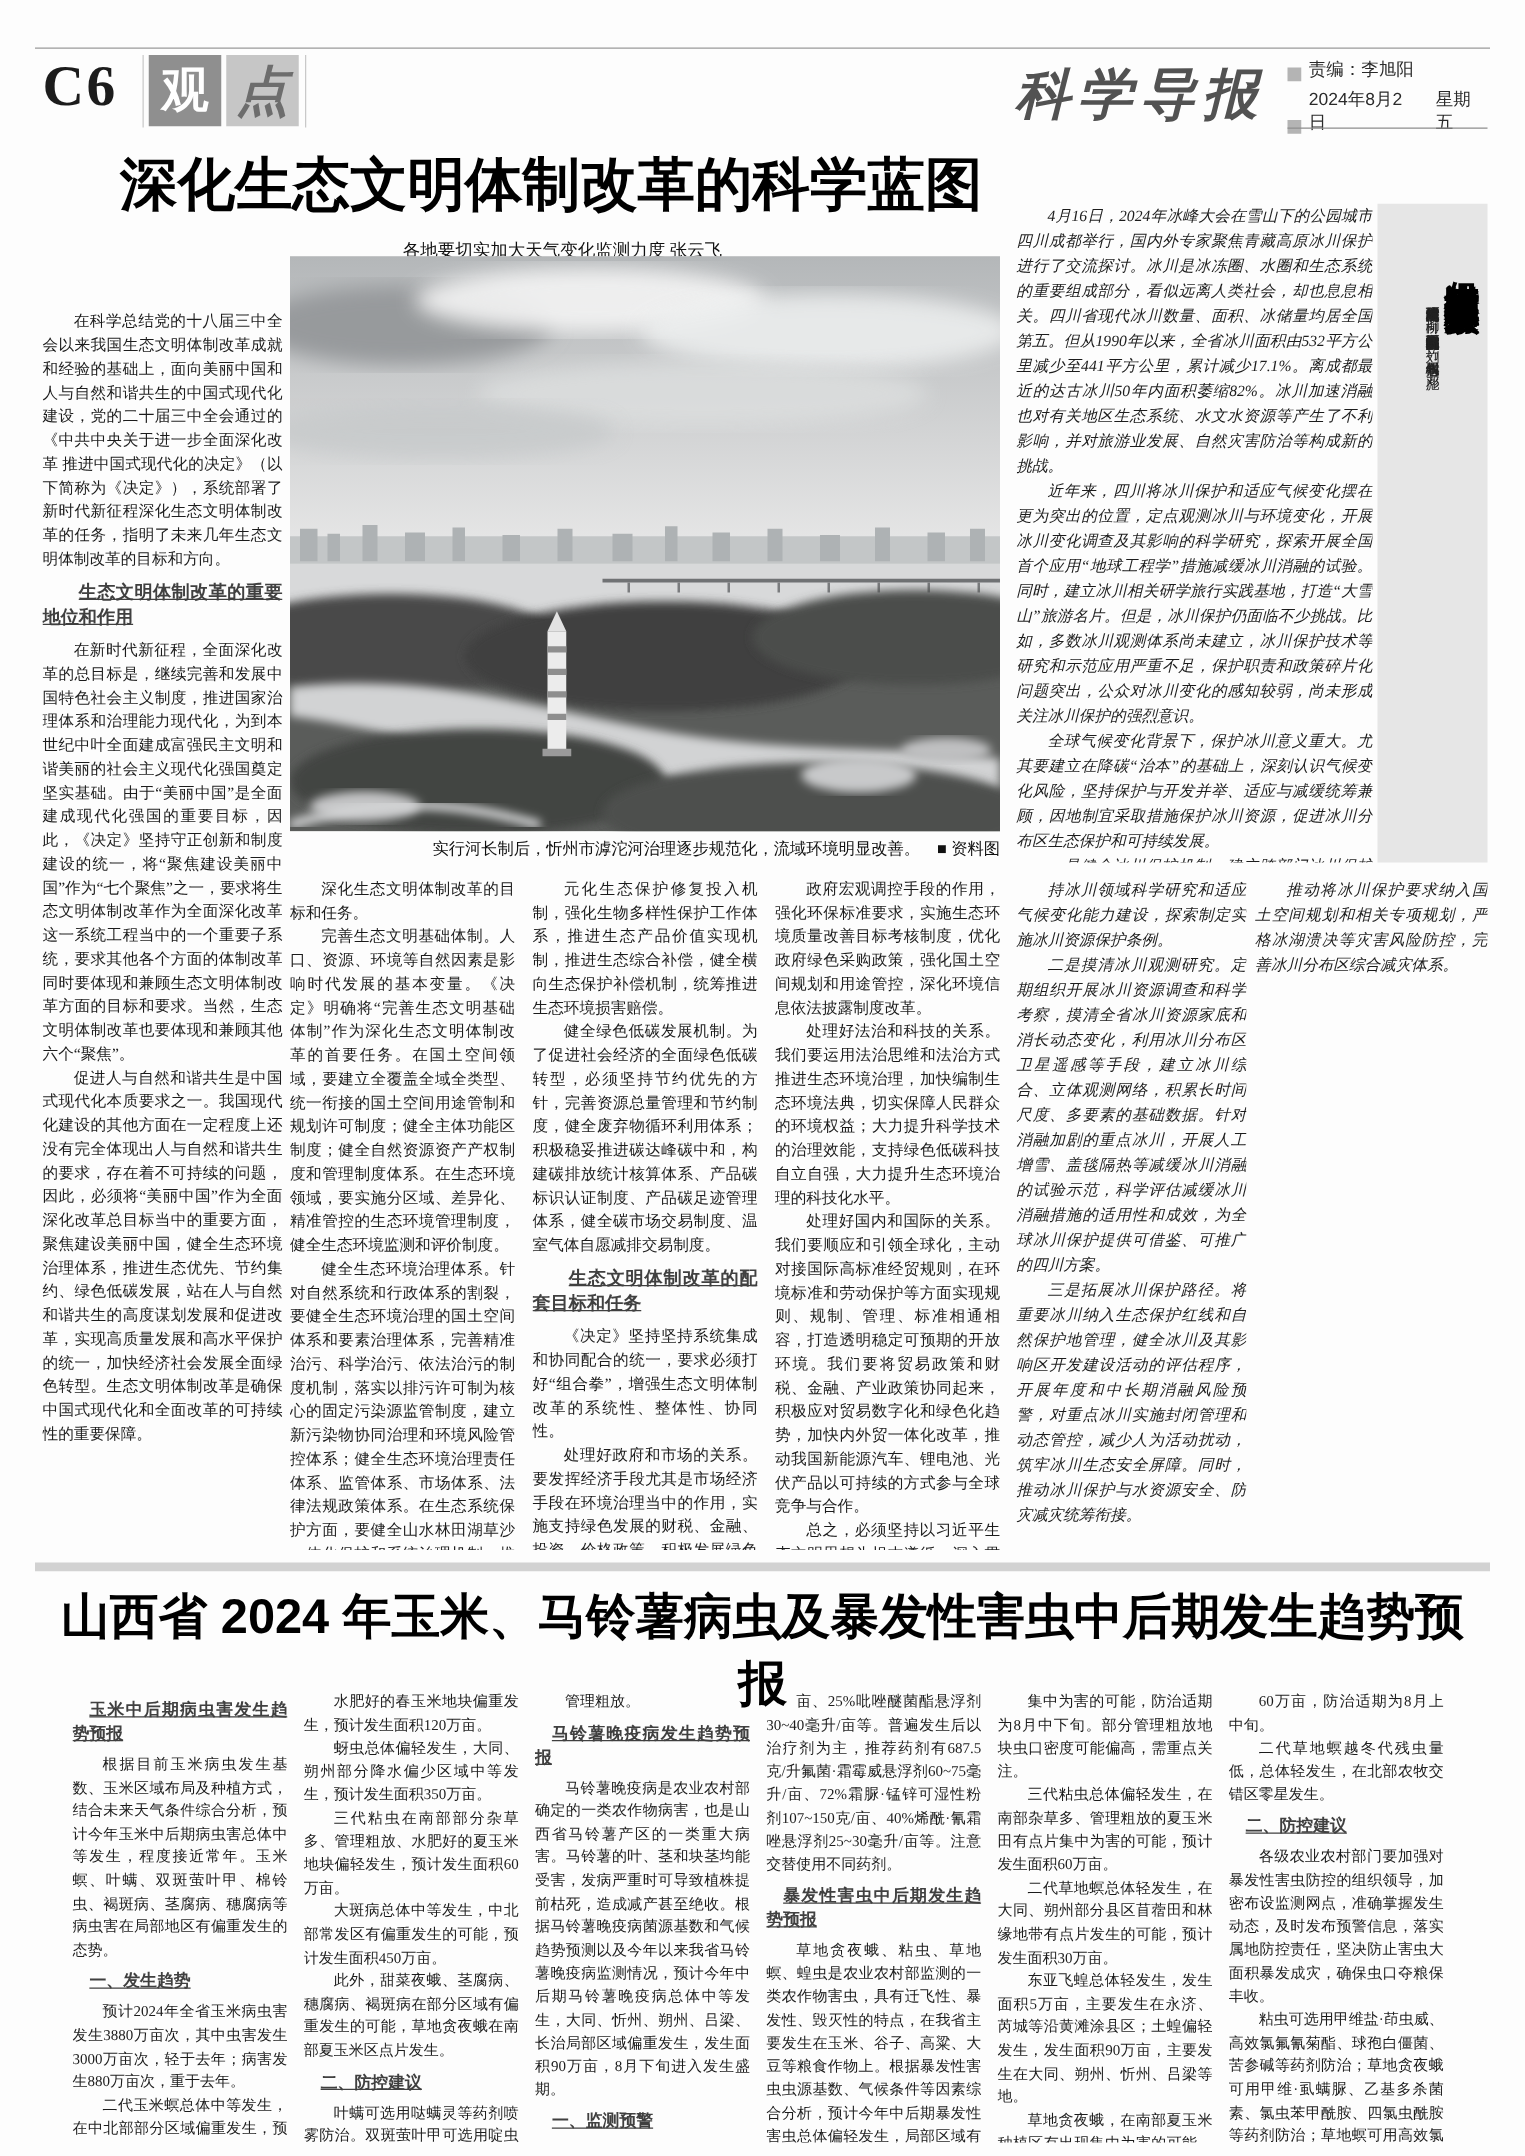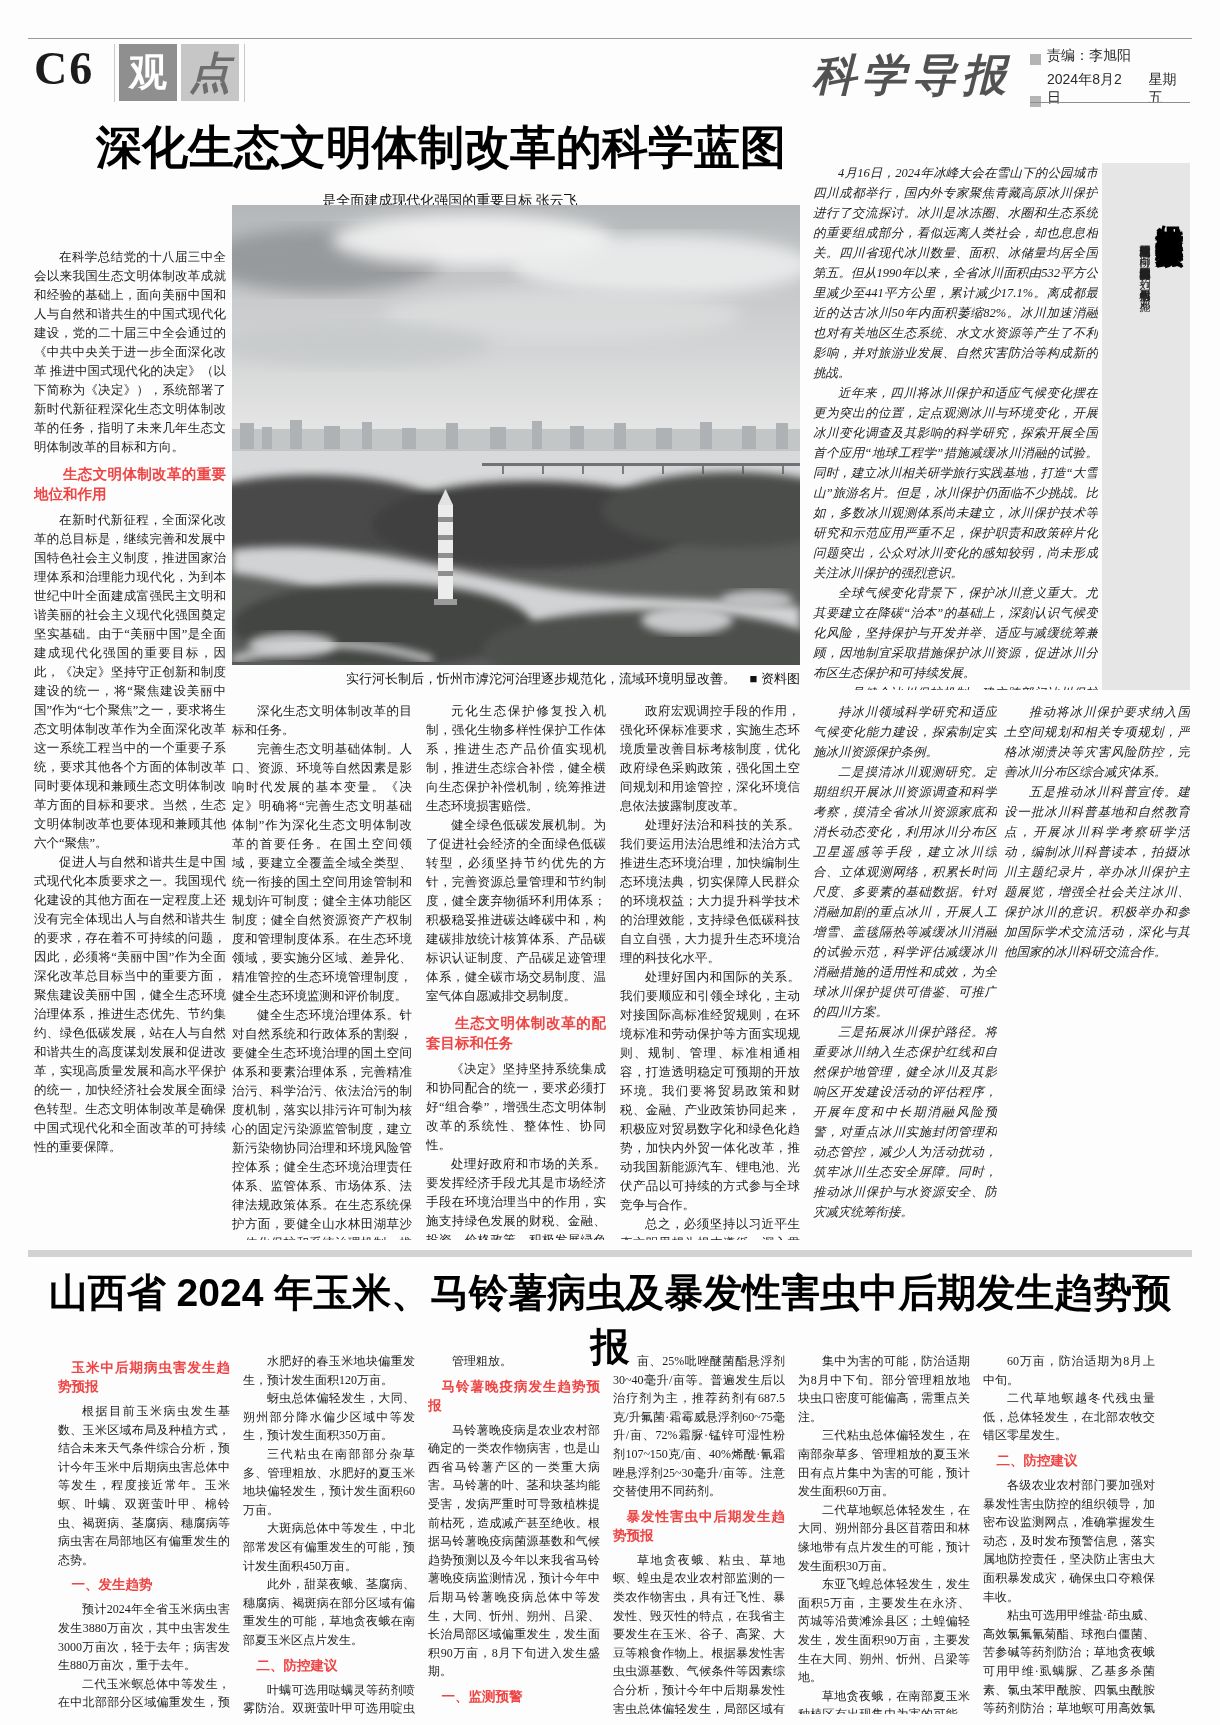--- a/index.html
+++ b/index.html
@@ -24,21 +24,21 @@
   .issue-row{display:flex;align-items:flex-end;margin-bottom:6px;}
   .sq{display:inline-block;width:11px;height:11px;background:#b4b4b4;margin-right:6px;flex:0 0 auto;}
   .issue-underline{left:1030px;top:102px;width:160px;height:1px;background:#8d8d8d;}
   
   .headline{left:96px;top:120px;width:706px;font-size:46px;line-height:1.2;
             font-weight:900;font-family:"Liberation Sans","DejaVu Sans",sans-serif;color:#000;}
   .byline{left:230px;top:192px;width:440px;text-align:center;font-size:14px;color:#111;}
   .col{overflow:hidden;text-align:justify;}
   .col .para{font-size:12.5px;line-height:19px;text-indent:2em;margin:0;}
   .col .subhead{font-size:14.5px;line-height:20px;font-weight:bold;text-indent:2em;margin:7px 0;
-                font-family:"Liberation Sans","DejaVu Sans",sans-serif;color:#ef4444;}
+                font-family:"Liberation Sans","DejaVu Sans",sans-serif;color:#404040;text-decoration:underline;}
   .main-col1{left:34px;top:216px;width:192px;height:1024px;margin-top:32px;}
   .main-col2{left:232px;top:702px;width:180px;height:538px;}
   .main-col3{left:426px;top:702px;width:180px;height:538px;}
   .main-col4{left:620px;top:702px;width:180px;height:538px;}
   
   .photo{left:232px;top:205px;width:568px;height:460px;background:#cfcfcf;}
   .caption{left:232px;top:670px;width:568px;font-size:13px;text-align:right;
            font-family:"Liberation Sans",sans-serif;color:#111;}
   .cap-credit{margin-left:10px;}
   
@@ -89,21 +89,21 @@
     <div class="issue-row">
       <span class="sq"></span>
       <span>2024年8月2日</span>
       <span style="width:14px;display:inline-block;"></span>
       <span>星期五</span>
     </div>
   </div>
   <div class="abs issue-underline"></div>
 
   <div class="abs headline">深化生态文明体制改革的科学蓝图</div>
-  <div class="abs byline">是全面建成现代化强国的重要目标  张云飞</div>
+  <div class="abs byline">各地要切实加大天气变化监测力度  张云飞</div>
 
   <div class="abs col main-col1">
       <div class="para">在科学总结党的十八届三中全会以来我国生态文明体制改革成就和经验的基础上，面向美丽中国和人与自然和谐共生的中国式现代化建设，党的二十届三中全会通过的《中共中央关于进一步全面深化改革 推进中国式现代化的决定》（以下简称为《决定》），系统部署了新时代新征程深化生态文明体制改革的任务，指明了未来几年生态文明体制改革的目标和方向。</div>
       <div class="subhead">生态文明体制改革的重要地位和作用</div>
       <div class="para">在新时代新征程，全面深化改革的总目标是，继续完善和发展中国特色社会主义制度，推进国家治理体系和治理能力现代化，为到本世纪中叶全面建成富强民主文明和谐美丽的社会主义现代化强国奠定坚实基础。由于“美丽中国”是全面建成现代化强国的重要目标，因此，《决定》坚持守正创新和制度建设的统一，将“聚焦建设美丽中国”作为“七个聚焦”之一，要求将生态文明体制改革作为全面深化改革这一系统工程当中的一个重要子系统，要求其他各个方面的体制改革同时要体现和兼顾生态文明体制改革方面的目标和要求。当然，生态文明体制改革也要体现和兼顾其他六个“聚焦”。</div>
       <div class="para">促进人与自然和谐共生是中国式现代化本质要求之一。我国现代化建设的其他方面在一定程度上还没有完全体现出人与自然和谐共生的要求，存在着不可持续的问题，因此，必须将“美丽中国”作为全面深化改革总目标当中的重要方面，聚焦建设美丽中国，健全生态环境治理体系，推进生态优先、节约集约、绿色低碳发展，站在人与自然和谐共生的高度谋划发展和促进改革，实现高质量发展和高水平保护的统一，加快经济社会发展全面绿色转型。生态文明体制改革是确保中国式现代化和全面改革的可持续性的重要保障。</div>
     </div>
 
   <div class="abs photo">
     <svg width="568" height="460" viewBox="0 0 568 460" xmlns="http://www.w3.org/2000/svg">
@@ -211,21 +211,20 @@
     <div class="vtitle">促进冰川分布区生态保护和可持续发展</div>
     <div class="vauthors">四川省环境政策研究与规划院　向柳　中国科学院水利部成都山地灾害与环境研究所　刘巧　四川省气候中心　邓彪</div>
   </div>
   <div class="abs col kai gl-colL">
       <div class="para">持冰川领域科学研究和适应气候变化能力建设，探索制定实施冰川资源保护条例。</div>
       <div class="para">二是摸清冰川观测研究。定期组织开展冰川资源调查和科学考察，摸清全省冰川资源家底和消长动态变化，利用冰川分布区卫星遥感等手段，建立冰川综合、立体观测网络，积累长时间尺度、多要素的基础数据。针对消融加剧的重点冰川，开展人工增雪、盖毯隔热等减缓冰川消融的试验示范，科学评估减缓冰川消融措施的适用性和成效，为全球冰川保护提供可借鉴、可推广的四川方案。</div>
       <div class="para">三是拓展冰川保护路径。将重要冰川纳入生态保护红线和自然保护地管理，健全冰川及其影响区开发建设活动的评估程序，开展年度和中长期消融风险预警，对重点冰川实施封闭管理和动态管控，减少人为活动扰动，筑牢冰川生态安全屏障。同时，推动冰川保护与水资源安全、防灾减灾统筹衔接。</div>
     </div>
   <div class="abs col kai gl-colR">
       <div class="para">推动将冰川保护要求纳入国土空间规划和相关专项规划，严格冰湖溃决等灾害风险防控，完善冰川分布区综合减灾体系。</div>
-      <div class="para">五是推动冰川科普宣传。建设一批冰川科普基地和自然教育点，开展冰川科学考察研学活动，编制冰川科普读本，拍摄冰川主题纪录片，举办冰川保护主题展览，增强全社会关注冰川、保护冰川的意识。积极举办和参加国际学术交流活动，深化与其他国家的冰川科研交流合作。</div>
     </div>
 
   <div class="abs graybar"></div>
   <div class="abs bottom-headline">山西省 2024 年玉米、马铃薯病虫及暴发性害虫中后期发生趋势预报</div>
 
   <div class="abs col bcol bcol1">
       <div class="subhead">玉米中后期病虫害发生趋势预报</div>
       <div class="para">根据目前玉米病虫发生基数、玉米区域布局及种植方式，结合未来天气条件综合分析，预计今年玉米中后期病虫害总体中等发生，程度接近常年。玉米螟、叶螨、双斑萤叶甲、棉铃虫、褐斑病、茎腐病、穗腐病等病虫害在局部地区有偏重发生的态势。</div>
       <div class="subhead">一、发生趋势</div>
       <div class="para">预计2024年全省玉米病虫害发生3880万亩次，其中虫害发生3000万亩次，轻于去年；病害发生880万亩次，重于去年。</div>

